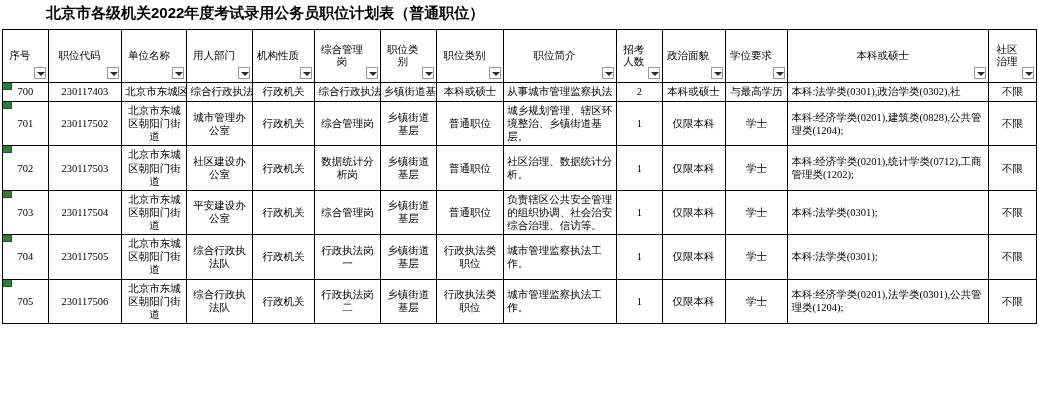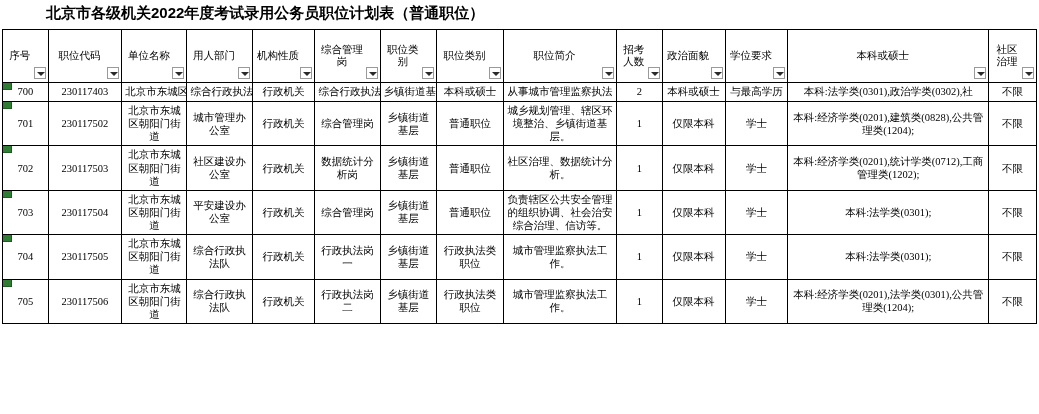--- a/index.html
+++ b/index.html
@@ -68,21 +68,21 @@
     width: 0;
     height: 0;
     border-left: 4px solid transparent;
     border-right: 4px solid transparent;
     border-top: 4px solid #2a2a2a;
   }
   tbody td {
     text-align: center;
   }
   tbody td.left {
-    text-align: center;
+    text-align: left;
     margin-left: 45px;
   }
   tbody tr.first-row td {
     height: 14px;
     white-space: nowrap;
   }
   tbody tr td.rowmark {
     position: relative;
   }
   .green-tab {

